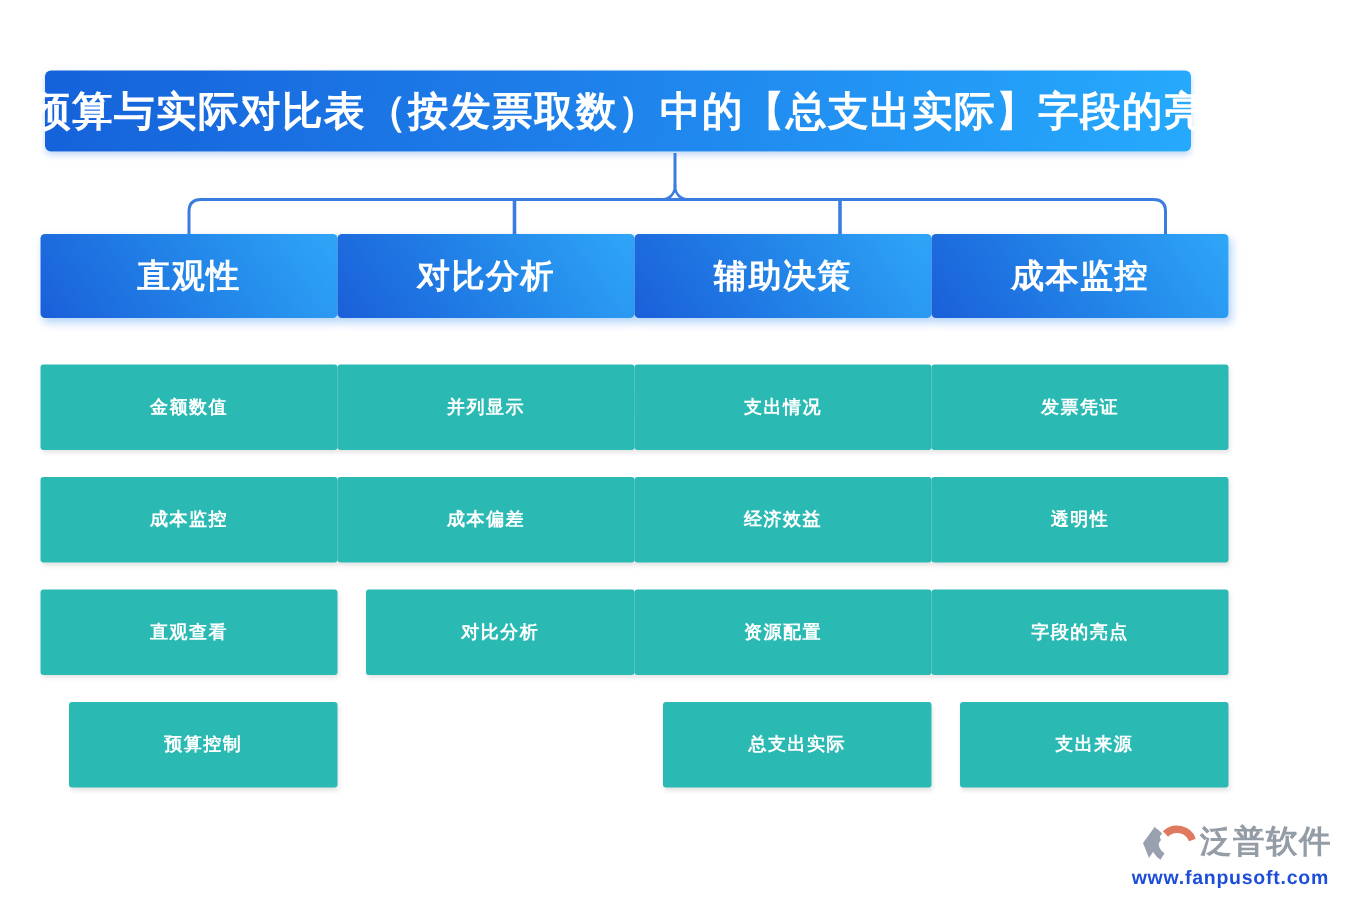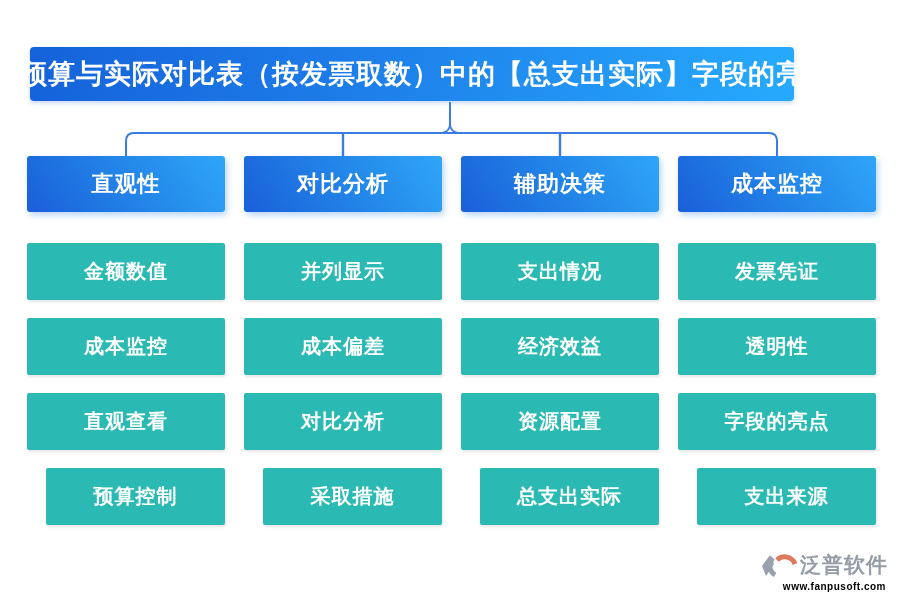--- a/index.html
+++ b/index.html
@@ -18,36 +18,36 @@
     color:#ffffff;font-size:27px;font-weight:700;letter-spacing:1px;
     display:flex;align-items:center;justify-content:center;
     box-shadow:0 2px 4px rgba(21,98,218,0.25);
     white-space:nowrap;
   }
   
   .connector{position:absolute;left:0;top:101px;width:900px;height:60px;}
   
   .columns{
     position:absolute;left:27px;top:156px;width:849px;
-    display:grid;grid-template-columns:repeat(4,198px);column-gap:19px;font-family:Liberation Serif, serif;
+    display:grid;grid-template-columns:repeat(4,198px);font-family:Liberation Serif, serif;
   }
   .column{display:flex;flex-direction:column;}
   .col-header{
     height:56px;margin-bottom:31px;
     background:linear-gradient(55deg,#1A5FD9 0%,#2387E9 55%,#2FA6F8 100%);
     border-radius:3px;
     color:#ffffff;font-size:22px;font-weight:700;letter-spacing:1px;
     display:flex;align-items:center;justify-content:center;
     box-shadow:2px 3px 6px rgba(47,134,233,0.35);
   }
   .item{
     height:57px;margin-bottom:18px;
     background:#2ABAB3;
     border-radius:2px;
-    color:#ffffff;font-size:20px;font-weight:700;letter-spacing:1px;
+    color:#ffffff;font-size:12px;font-weight:700;letter-spacing:1px;
     display:flex;align-items:center;justify-content:center;
     box-shadow:1px 2px 3px rgba(0,0,0,0.10);
   }
   .item:last-child{margin-bottom:0;margin-left:19px;}
   
   .watermark{
     position:absolute;left:338px;top:256px;
     display:flex;align-items:center;gap:4px;
     opacity:0.16;pointer-events:none;
   }
@@ -60,21 +60,21 @@
   
   .footer{
     position:absolute;right:12px;bottom:8px;
     display:flex;flex-direction:column;align-items:flex-end;
   }
   .logo-row{display:flex;align-items:center;gap:3px;}
   .logo-name{
     font-size:21px;font-weight:700;color:#949CA6;letter-spacing:1px;
   }
   .logo-url{
-    font-size:10px;font-weight:600;color:#000000;letter-spacing:0.5px;
+    font-size:13px;font-weight:600;color:#1d4ed8;letter-spacing:0.5px;
     margin-top:1px;margin-right:2px;
   }
 </style>
 </head>
 <body>
 
 <div class="canvas">
 
   <div class="title-bar">总预算与实际对比表（按发票取数）中的【总支出实际】字段的亮点</div>
 
@@ -98,21 +98,20 @@
         <div class="item">成本监控</div>
         <div class="item">直观查看</div>
         <div class="item">预算控制</div>
       </div>
 
   <div class="column">
     <div class="col-header">对比分析</div>
   <div class="item">并列显示</div>
         <div class="item">成本偏差</div>
         <div class="item">对比分析</div>
-        <div class="item">采取措施</div>
       </div>
 
   <div class="column">
     <div class="col-header">辅助决策</div>
   <div class="item">支出情况</div>
         <div class="item">经济效益</div>
         <div class="item">资源配置</div>
         <div class="item">总支出实际</div>
       </div>
 

